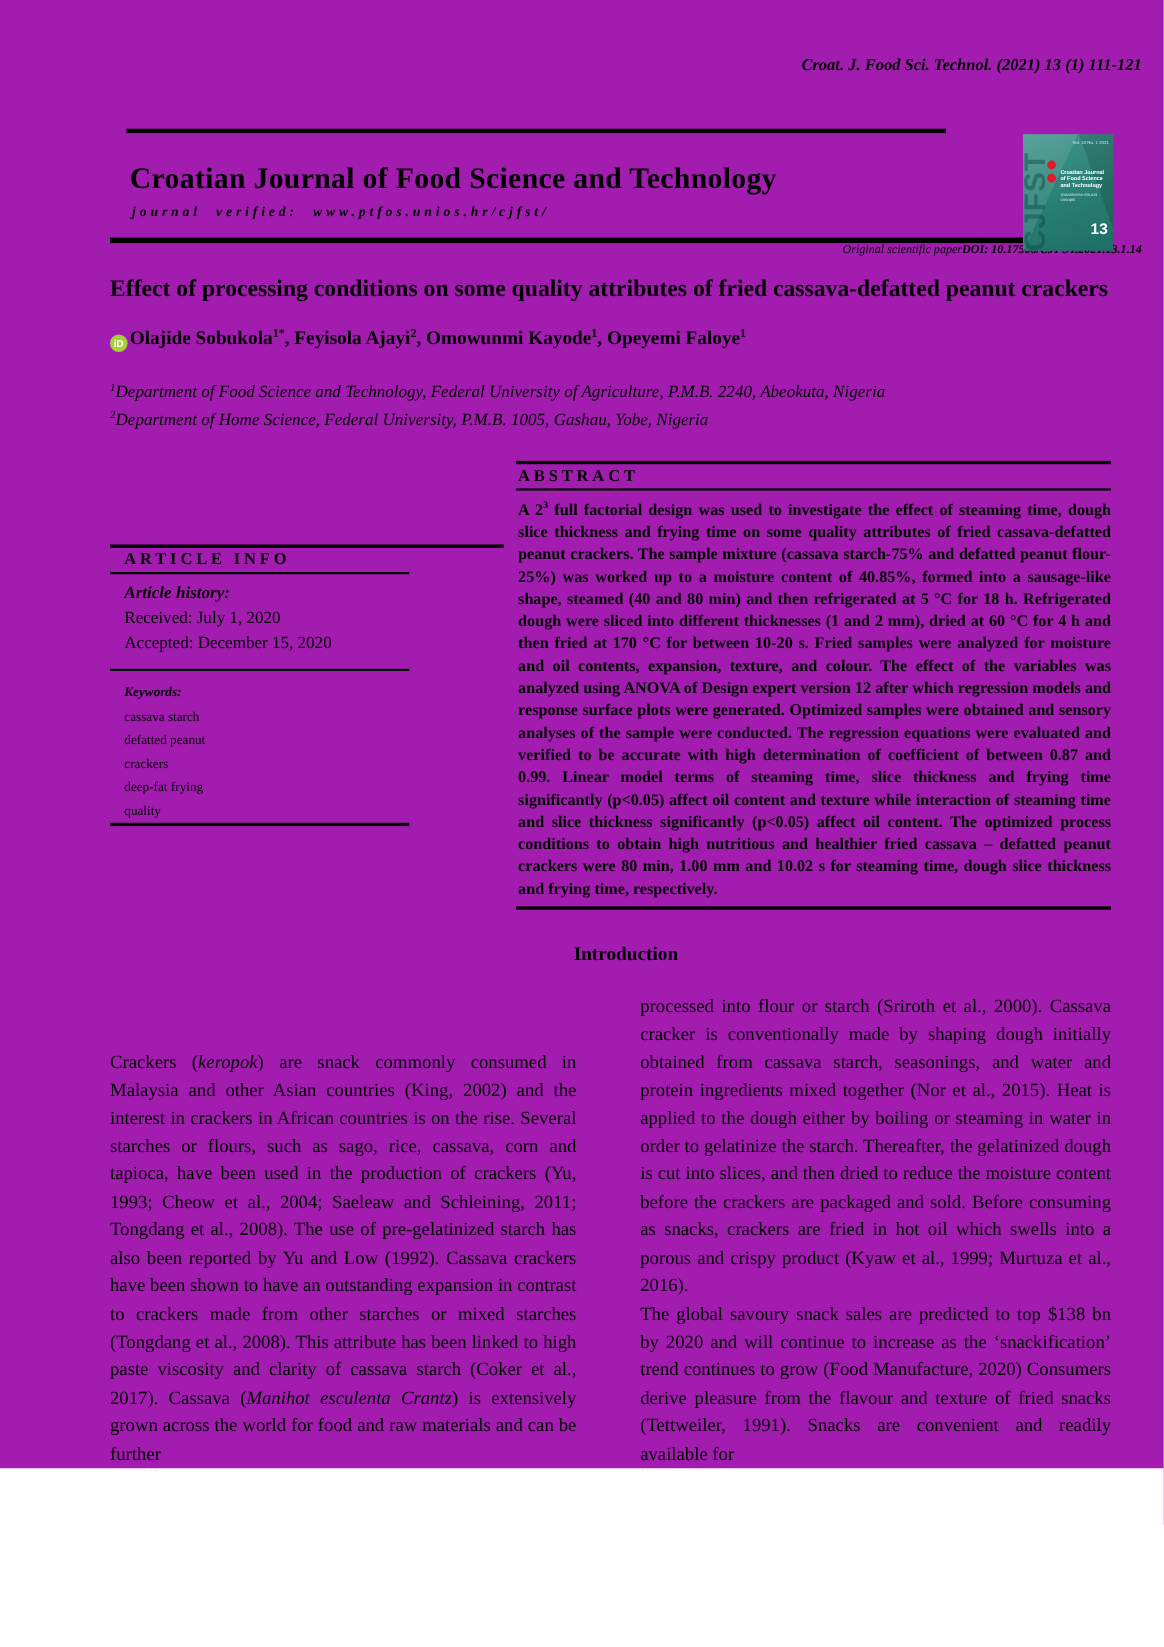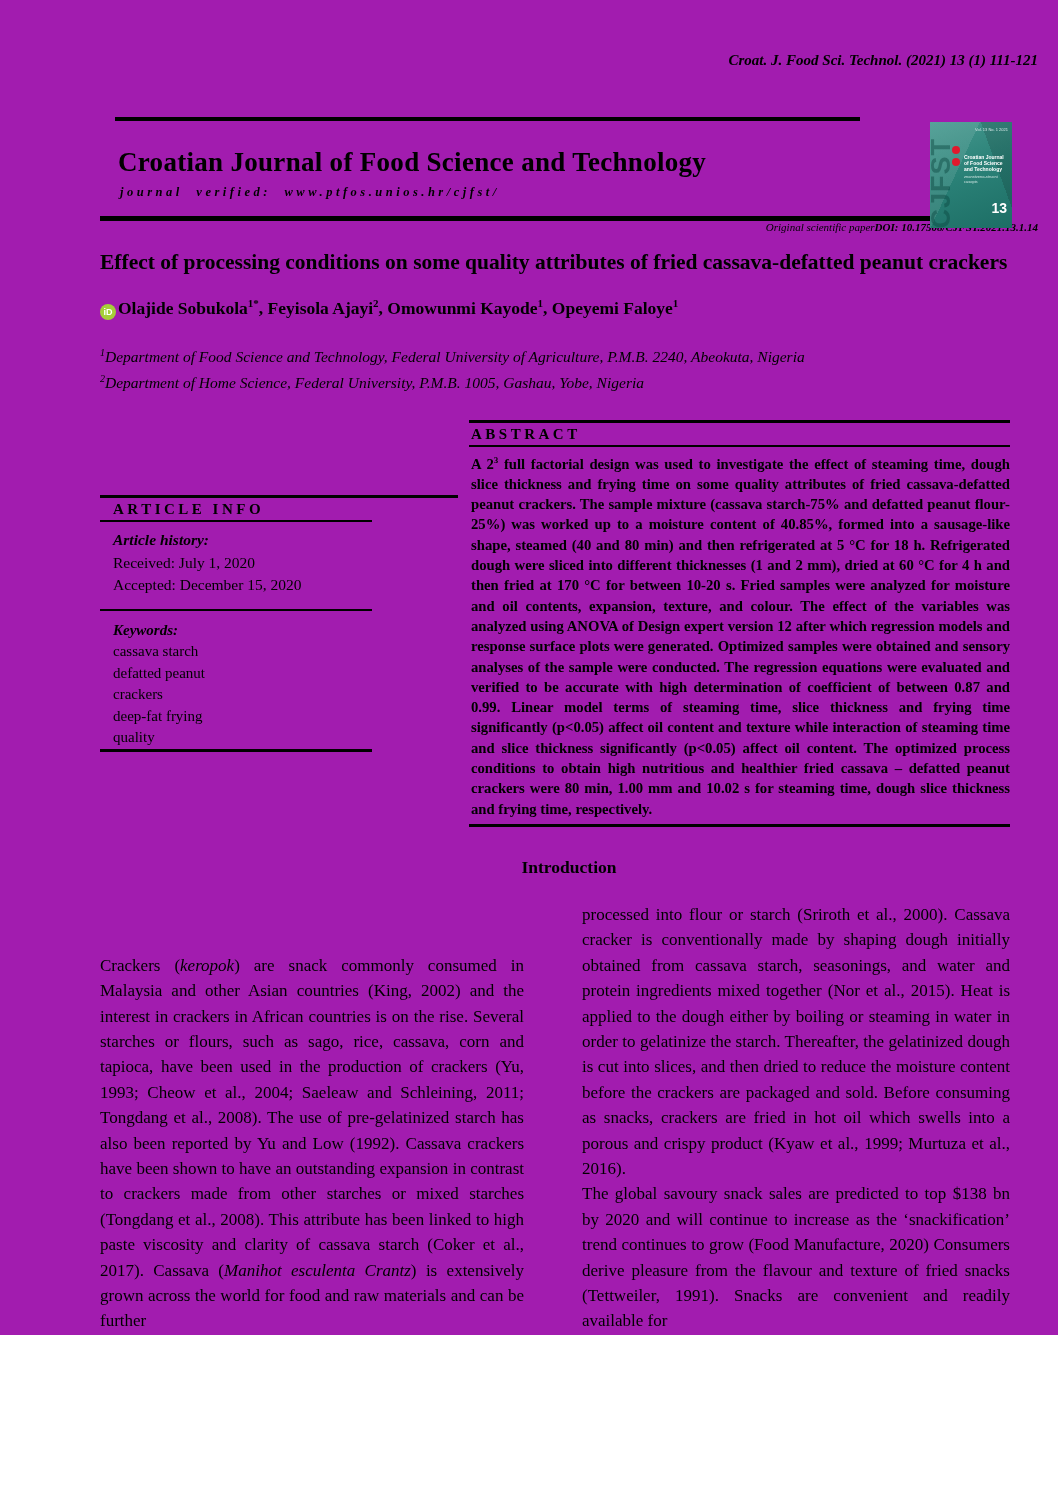--- a/index.html
+++ b/index.html
@@ -111,21 +111,21 @@
     padding:3px 0 2px 13px;
   }
   .info-col .col-head{width:272px;box-sizing:border-box;border-bottom:2.5px solid #000;}
   .info-history{
     width:272px;box-sizing:border-box;
     border-bottom:2px solid #000;
     padding:7px 0 12px 13px;
     font-size:15.5px;line-height:22.5px;
   }
   .label-italic{font-style:italic;font-weight:bold;}
-  .info-keywords{padding:9px 0 0 13px;font-size:15px;line-height:21.5px;}
+  .info-keywords{padding:9px 0 0 13px;font-size:12px;line-height:21.5px;}
   .info-bottom{margin-top:auto;width:272px;border-bottom:3px solid #000;}
   .abstract-col{width:541px;border-top:3px solid #000;}
   .abstract-col .col-head{border-bottom:2.5px solid #000;padding-left:2px;}
   .abstract-text{
     font-size:14.7px;line-height:20.3px;
     text-align:justify;
     padding:3px 0 5px 2px;
     border-bottom:3px solid #000000;
     font-weight:bold;
   }

